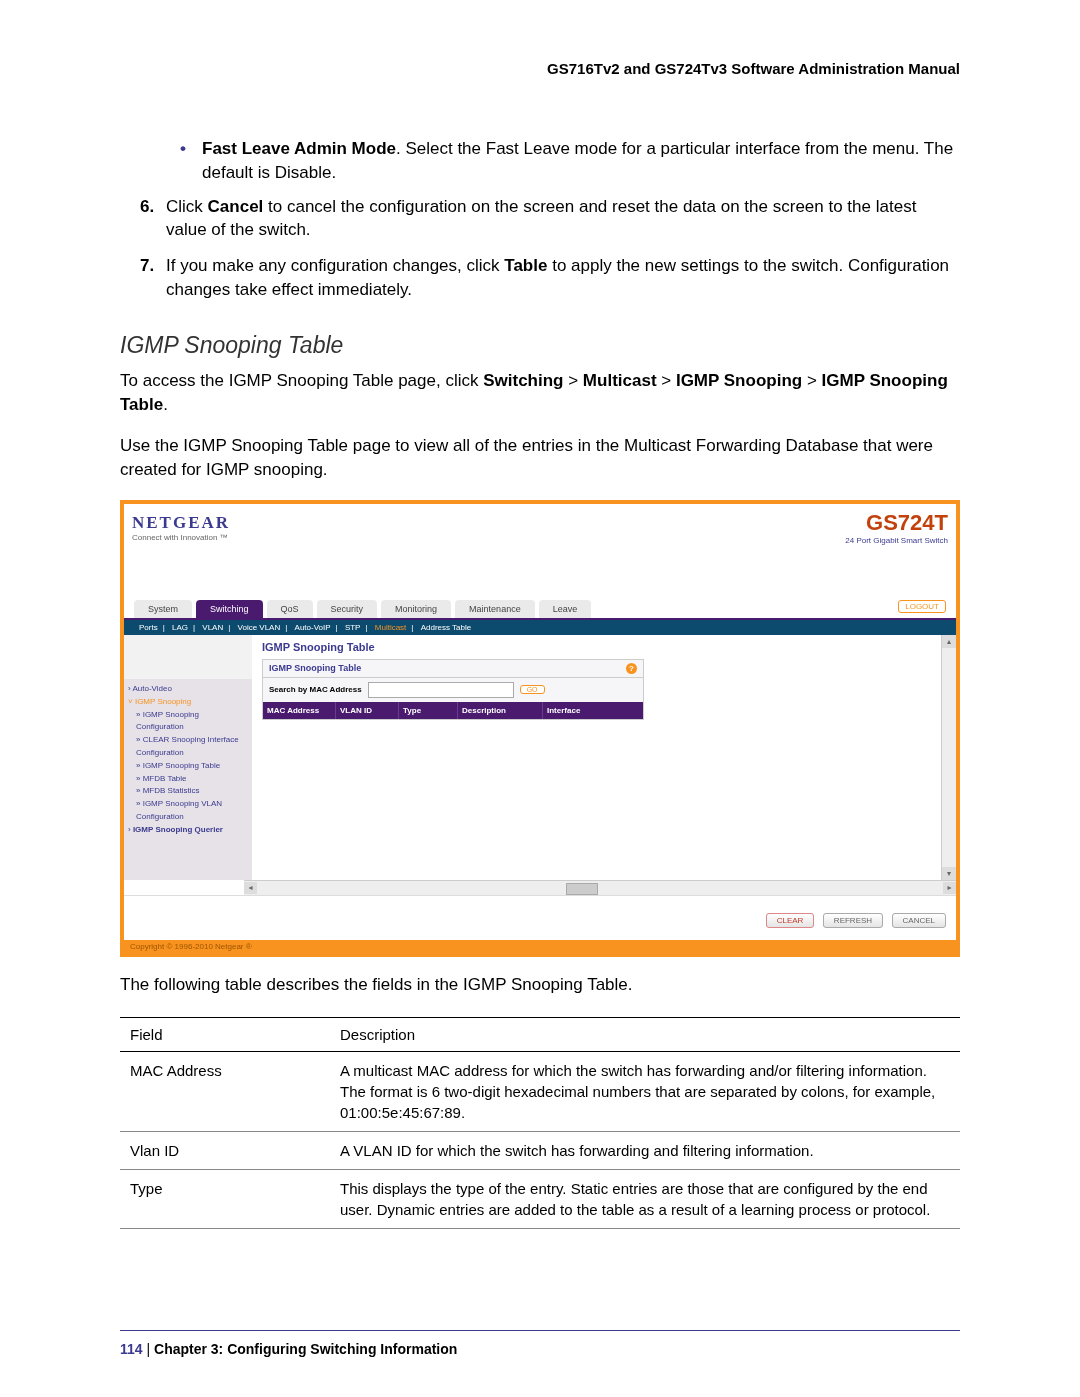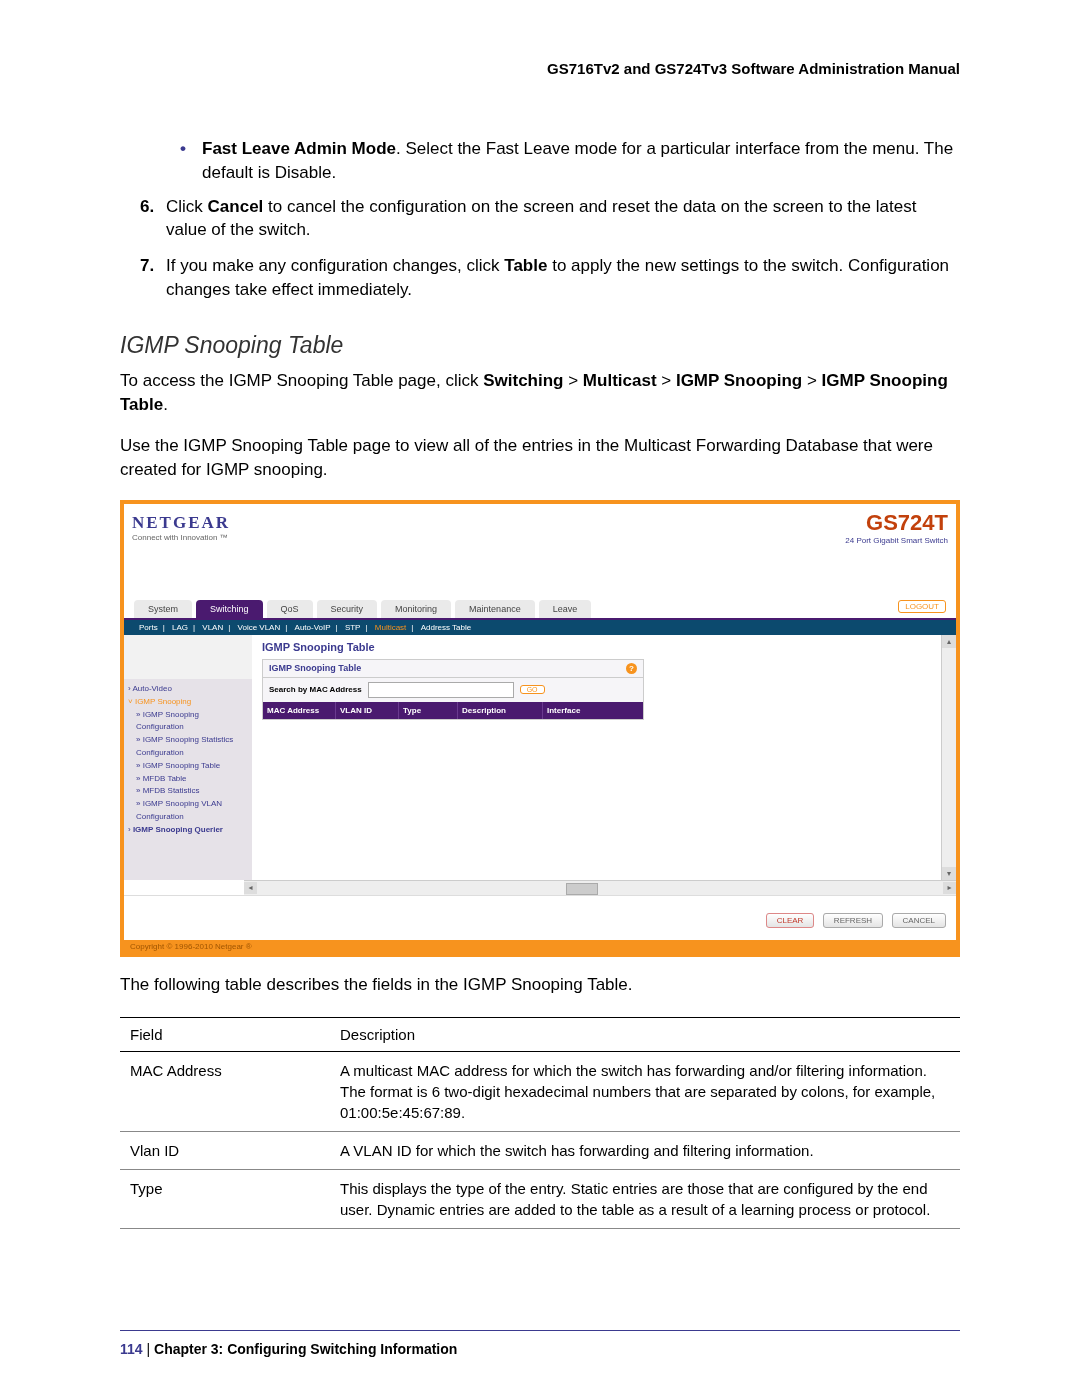--- a/index.html
+++ b/index.html
@@ -340,21 +340,21 @@
         <span>STP</span>|
         <span class="hl">Multicast</span>|
         <span>Address Table</span>
       </div>
 
       <div class="ss-body">
         <div class="ss-sidebar">
           <div>› <span>Auto-Video</span></div>
           <div class="hl">˅ <span>IGMP Snooping</span></div>
           <div class="sub">» IGMP Snooping Configuration</div>
-          <div class="sub">» IGMP Snooping Statistics Configuration</div>
+          <div class="sub">» CLEAR Snooping Interface Configuration</div>
           <div class="sub hl">» IGMP Snooping Table</div>
           <div class="sub">» MFDB Table</div>
           <div class="sub">» MFDB Statistics</div>
           <div class="sub">» IGMP Snooping VLAN Configuration</div>
           <div>› <b><span>IGMP Snooping Querier</span></b></div>
         </div>
 
         <div class="ss-main">
           <div class="ss-main-title">IGMP Snooping Table</div>
           <div class="ss-panel">

